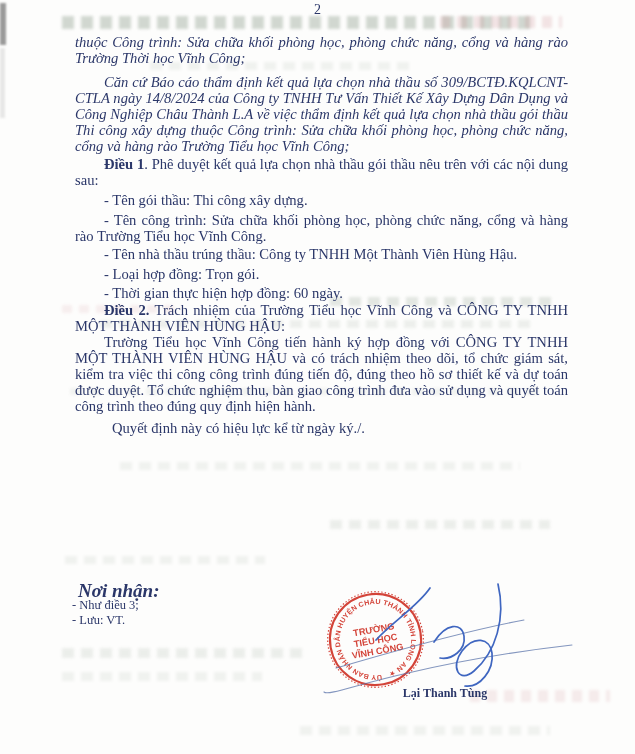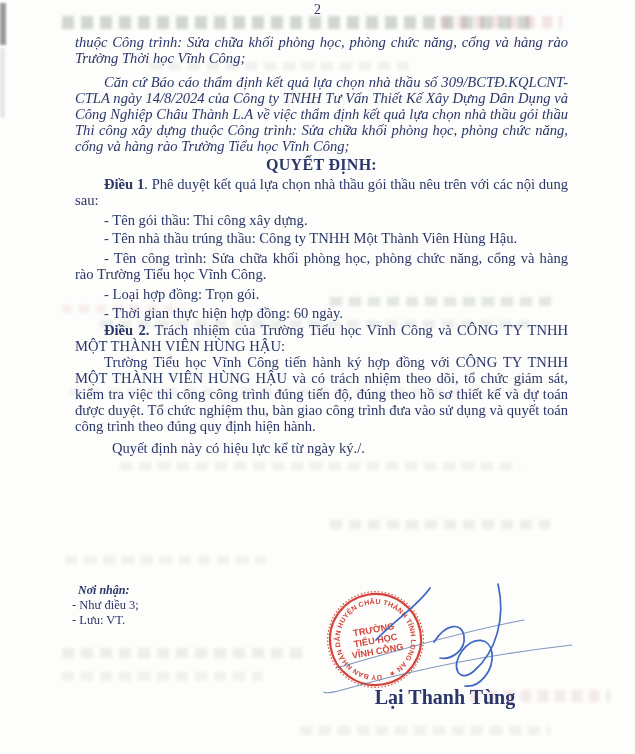--- a/index.html
+++ b/index.html
@@ -22,23 +22,23 @@
   .it{font-style:italic;}
   .ind{text-indent:29px;}
   .ind2{text-indent:37px;}
   .mt8{margin-top:8px!important;} .mt6{margin-top:6px!important;}
   .mt4{margin-top:4px!important;} .mt3{margin-top:3px!important;}
   .mt2{margin-top:2px!important;} .mt1{margin-top:1px!important;}
   h2.decision{margin:1px 0 2px;text-align:center;font-size:16px;line-height:19px;letter-spacing:.3px;}
   b{font-weight:bold;}
   
   .recipients{position:absolute;left:72px;top:583px;font-size:12.5px;line-height:15px;}
-  .recipients .rt{font-weight:bold;font-style:italic;font-size:12px;margin-left:6px;}
+  .recipients .rt{font-weight:bold;font-style:italic;font-size:19px;margin-left:6px;}
   .signer-title{position:absolute;left:340px;top:583px;width:195px;text-align:center;font-weight:bold;font-size:15.5px;letter-spacing:.3px;}
-  .signer-name{position:absolute;left:365px;top:686px;width:160px;text-align:center;font-weight:bold;font-size:20px;}
+  .signer-name{position:absolute;left:365px;top:686px;width:160px;text-align:center;font-weight:bold;font-size:12px;}
   .stamp{position:absolute;left:326px;top:590px;}
   .stamp .ring-line{stroke:var(--stamp_red,#d03529);}
   .stamp .ring-text,.stamp .center-text{fill:var(--stamp_red,#d03529);font-family:"Liberation Sans","DejaVu Sans",sans-serif;font-weight:bold;}
   .stamp{opacity:.92;}
   .signature{position:absolute;left:318px;top:578px;}
   .signature .main{stroke:var(--signature_blue,#3f66c0);stroke-width:1.7;fill:none;stroke-linecap:round;}
   .signature .thin{stroke:rgba(90,115,170,.75);stroke-width:1.1;fill:none;stroke-linecap:round;}
 </style>
 </head>
 <body>
@@ -61,27 +61,26 @@
   <div class="bleed g" style="left:62px;top:672px;width:200px;height:9px;opacity:.15;"></div>
   <div class="bleed p" style="left:470px;top:690px;width:140px;height:12px;opacity:.25;"></div>
   <div class="bleed g" style="left:300px;top:726px;width:250px;height:9px;opacity:.15;"></div>
 
   <div class="pageno">2</div>
 
   <div class="content">
     <p class="it">thuộc Công trình: Sửa chữa khối phòng học, phòng chức năng, cổng và hàng rào Trường Thời học Vĩnh Công;</p>
     <p class="it ind mt8">Căn cứ Báo cáo thẩm định kết quả lựa chọn nhà thầu số 309/BCTĐ.KQLCNT-CTLA ngày 14/8/2024 của Công ty TNHH Tư Vấn Thiết Kế Xây Dựng Dân Dụng và Công Nghiệp Châu Thành L.A về việc thẩm định kết quả lựa chọn nhà thầu gói thầu Thi công xây dựng thuộc Công trình: Sửa chữa khối phòng học, phòng chức năng, cổng và hàng rào Trường Tiểu học Vĩnh Công;</p>
 
-    <h2 class="decision">QUYẾT ĐỊNH:</h2>
 
     <p class="ind mt2"><b>Điều 1</b><span>. Phê duyệt kết quả lựa chọn nhà thầu gói thầu nêu trên với các nội dung sau:</span></p>
 
     <p class="ind mt4">- Tên gói thầu: Thi công xây dựng.</p>
+    <p class="ind mt4">- Tên công trình: Sửa chữa khối phòng học, phòng chức năng, cổng và hàng rào Trường Tiểu học Vĩnh Công.</p>
     <p class="ind mt2">- Tên nhà thầu trúng thầu: Công ty TNHH Một Thành Viên Hùng Hậu.</p>
-    <p class="ind mt4">- Tên công trình: Sửa chữa khối phòng học, phòng chức năng, cổng và hàng rào Trường Tiểu học Vĩnh Công.</p>
     <p class="ind mt4">- Loại hợp đồng: Trọn gói.</p>
     <p class="ind mt3">- Thời gian thực hiện hợp đồng: 60 ngày.</p>
 
     <p class="ind mt1"><b>Điều 2.</b><span> Trách nhiệm của Trường Tiểu học Vĩnh Công và CÔNG TY TNHH MỘT THÀNH VIÊN HÙNG HẬU:</span></p>
     <p class="ind">Trường Tiểu học Vĩnh Công tiến hành ký hợp đồng với CÔNG TY TNHH MỘT THÀNH VIÊN HÙNG HẬU và có trách nhiệm theo dõi, tổ chức giám sát, kiểm tra việc thi công công trình đúng tiến độ, đúng theo hồ sơ thiết kế và dự toán được duyệt. Tổ chức nghiệm thu, bàn giao công trình đưa vào sử dụng và quyết toán công trình theo đúng quy định hiện hành.</p>
 
 
     <p class="ind2 mt6">Quyết định này có hiệu lực kể từ ngày ký./.</p>
   </div>
 

